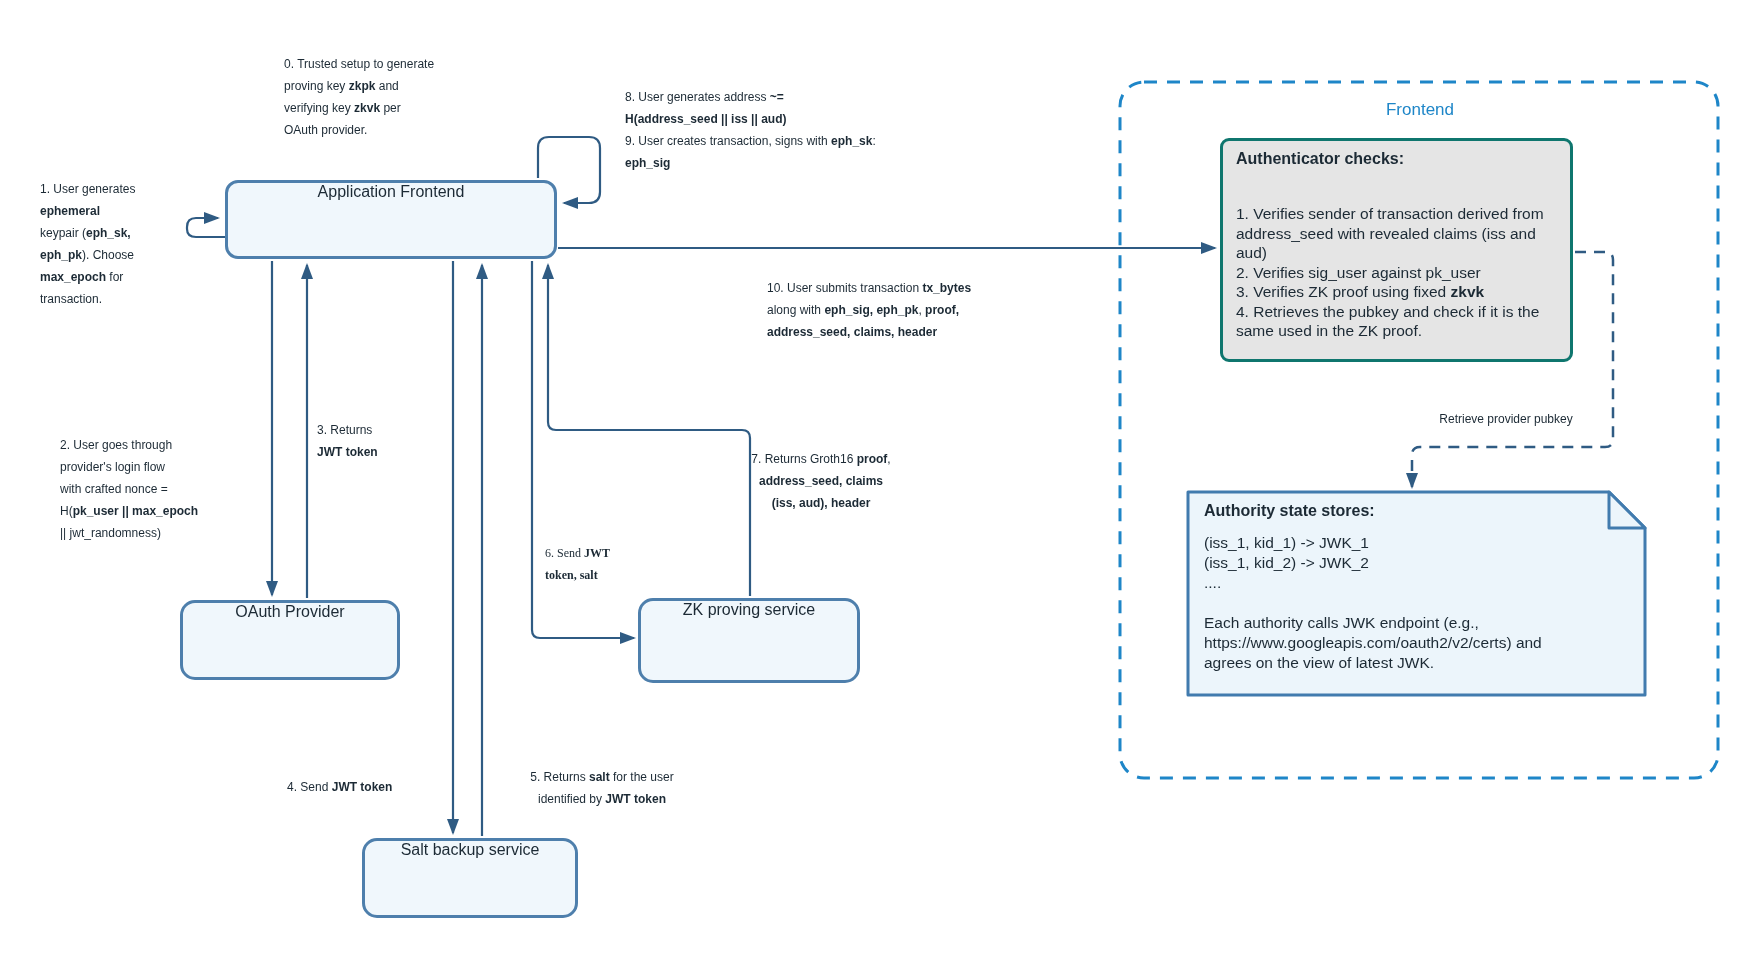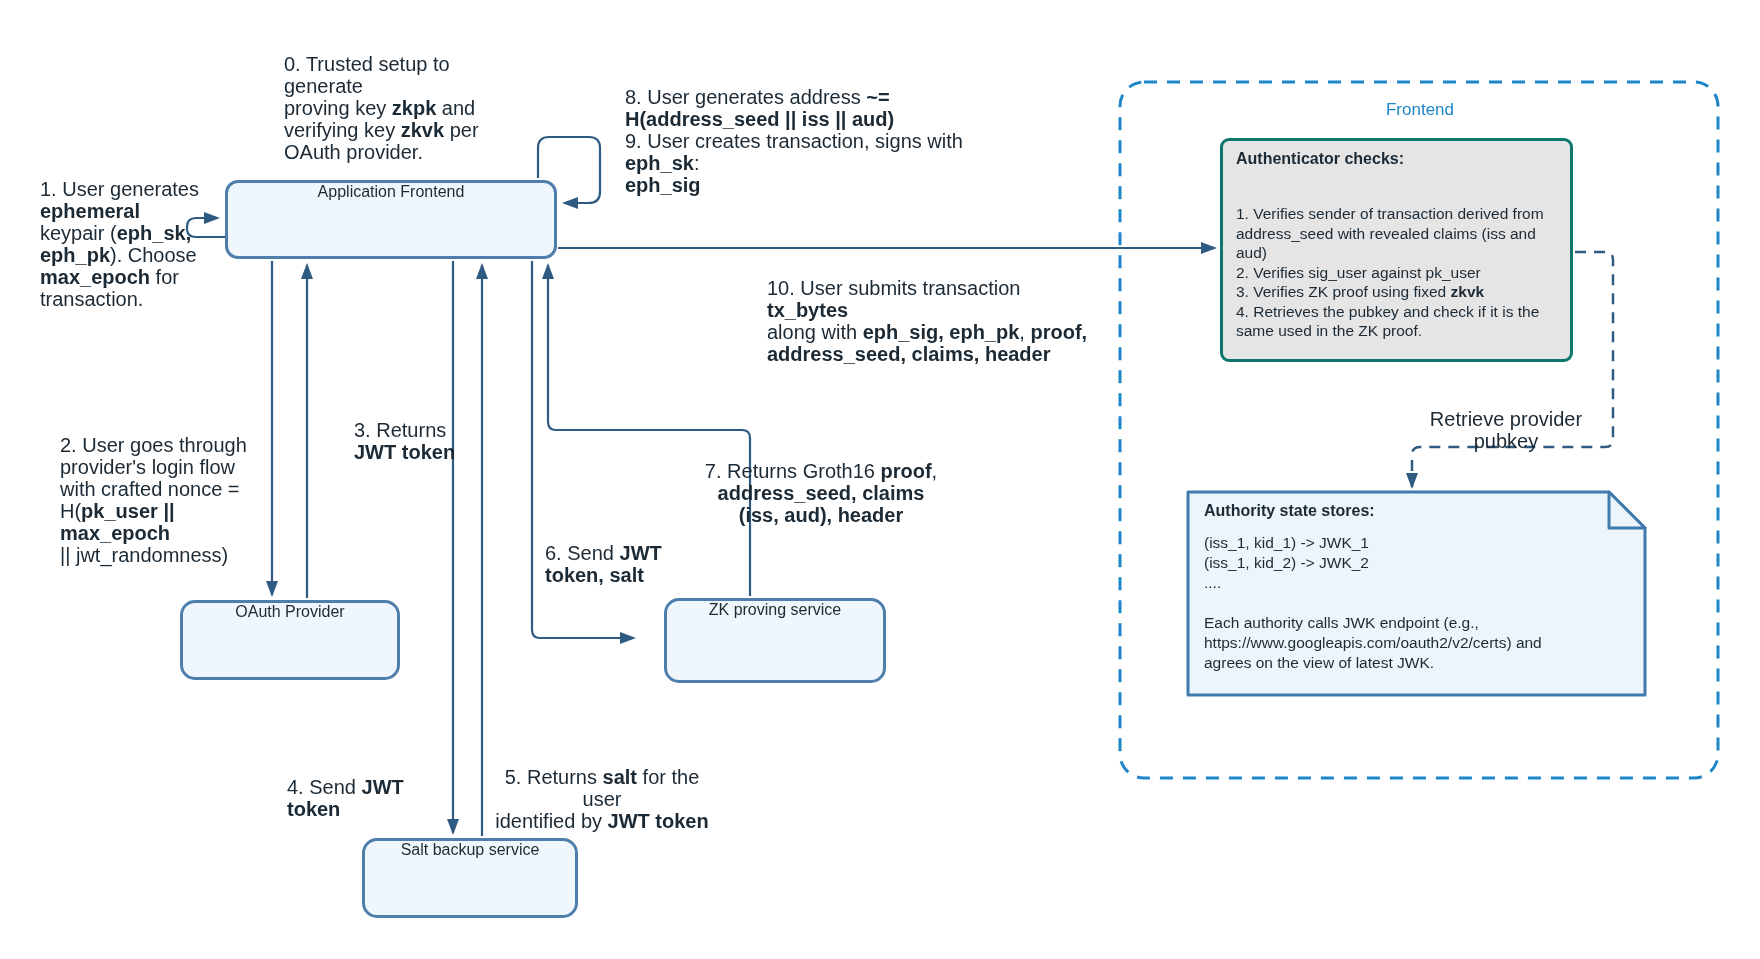--- a/index.html
+++ b/index.html
@@ -8,21 +8,21 @@
     font-family:"Liberation Sans","DejaVu Sans",sans-serif;
     color:#1c2a35;overflow:hidden;
   }
   #wires{position:absolute;left:0;top:0;width:1760px;height:959px;}
   .node{
     position:absolute;display:flex;align-items:flex-start;justify-content:center;
     background:#f0f7fc;border:3px solid #4e7fac;border-radius:15px;
     font-size:16px;color:#1c2a35;text-align:center;box-sizing:border-box;
   }
   .step{
-    position:absolute;font-size:20px;line-height:22px;white-space:pre-line;
+    position:absolute;font-size:12px;line-height:22px;white-space:pre-line;
   }
   .step b, .panel b, .authority-title b{font-weight:bold;}
   .center{text-align:center;}
   .panel{
     position:absolute;box-sizing:border-box;background:#e5e5e5;
     border:3px solid #0f766e;border-radius:9px;
     padding:8px 13px;font-size:15.5px;line-height:19.5px;
   }
   .panel-title{font-weight:bold;font-size:16px;line-height:20px;}
   .panel-body{white-space:pre-line;margin-top:35px;}
@@ -74,21 +74,21 @@
   </svg>
 
   <div class="node" style="left:225px;top:180px;width:332px;height:79px;border-radius:13px;">
     <span>Application Frontend</span>
   </div>
 
   <div class="node" style="left:180px;top:600px;width:220px;height:80px;">
     <span>OAuth Provider</span>
   </div>
 
-  <div class="node" style="left:664px;top:598px;width:222px;height:85px;">
+  <div class="node" style="left:638px;top:598px;width:222px;height:85px;">
     <span>ZK proving service</span>
   </div>
 
   <div class="node" style="left:362px;top:838px;width:216px;height:80px;">
     <span>Salt backup service</span>
   </div>
 
   <div class="step" style="left:284px;top:53px;width:232px;"><span>0. Trusted setup to generate
 proving key </span><b>zkpk</b><span> and
 verifying key </span><b>zkvk</b><span> per
@@ -100,32 +100,32 @@
 eph_pk</b><span>). Choose
 </span><b>max_epoch</b><span> for
 transaction.</span></div>
 
   <div class="step" style="left:60px;top:434px;width:200px;"><span>2. User goes through
 provider's login flow
 with crafted nonce =
 H(</span><b>pk_user || max_epoch</b><span>
 || jwt_randomness)</span></div>
 
-  <div class="step" style="left:317px;top:419px;width:120px;margin-left:37px;"><span>3. Returns
+  <div class="step" style="left:317px;top:419px;width:120px;"><span>3. Returns
 </span><b>JWT token</b></div>
 
   <div class="step" style="left:287px;top:776px;width:170px;"><span>4. Send </span><b>JWT token</b></div>
 
   <div class="step center" style="left:490px;top:766px;width:224px;"><span>5. Returns </span><b>salt</b><span> for the user
 identified by </span><b>JWT token</b></div>
 
-  <div class="step" style="left:545px;top:542px;width:130px;"><span>6. Send </span><b>JWT
+  <div class="step" style="left:545px;top:542px;width:130px;font-family:Liberation Serif, serif;"><span>6. Send </span><b>JWT
 token, salt</b></div>
 
-  <div class="step center" style="left:683px;top:460px;width:276px;"><span>7. Returns Groth16 </span><b>proof</b><span>,
+  <div class="step center" style="left:683px;top:448px;width:276px;"><span>7. Returns Groth16 </span><b>proof</b><span>,
 </span><b>address_seed, claims
 (iss, aud), header</b></div>
 
   <div class="step" style="left:625px;top:86px;width:390px;"><span>8. User generates address </span><b>~=</b><span>
 </span><b>H(address_seed || iss || aud)</b><span>
 9. User creates transaction, signs with </span><b>eph_sk</b><span>:
 </span><b>eph_sig</b></div>
 
   <div class="step" style="left:767px;top:277px;width:330px;"><span>10. User submits transaction </span><b>tx_bytes</b><span>
 along with </span><b>eph_sig, eph_pk</b><span>, </span><b>proof,</b><span>

